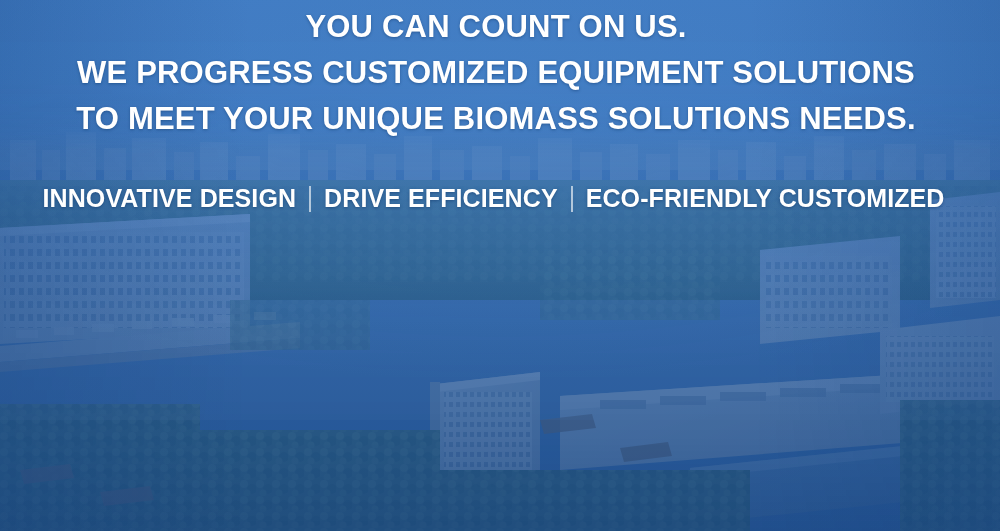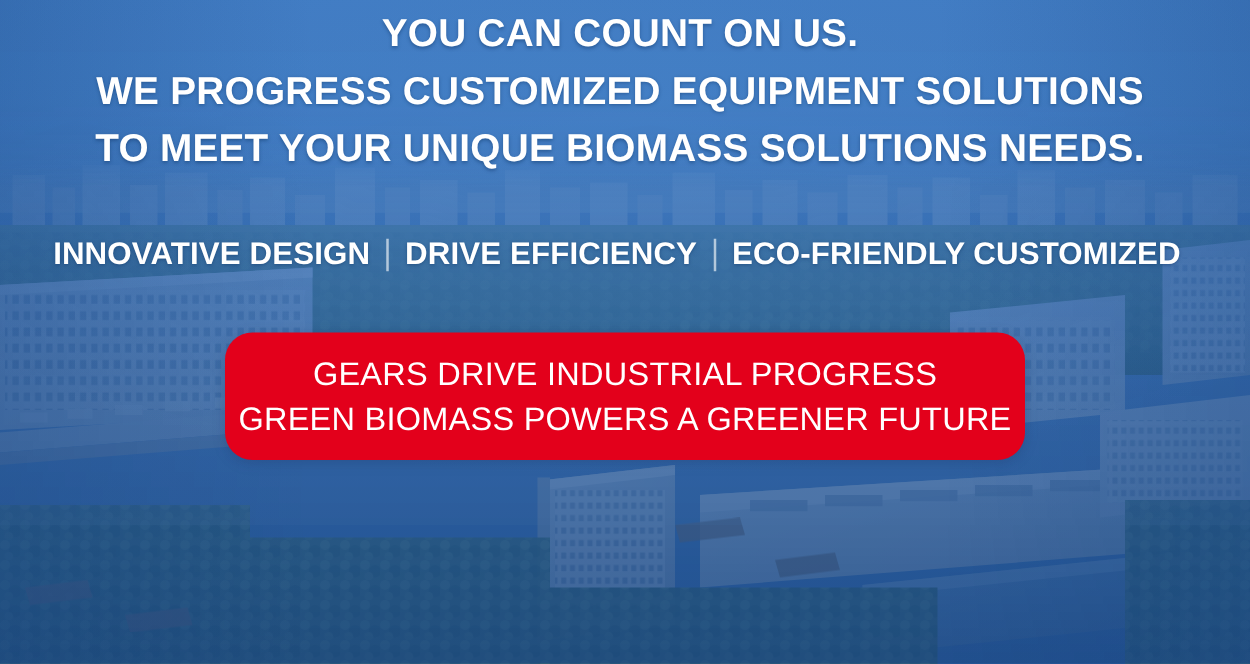--- a/index.html
+++ b/index.html
@@ -92,21 +92,21 @@
     align-items: center;
     justify-content: center;
     gap: 0;
     color: #ffffff;
     font-size: 25px;
     font-weight: bold;
     letter-spacing: 0.1px;
     text-shadow: 0 1px 3px rgba(14,50,100,0.5);
     white-space: nowrap;
   }
-  .subline .feature { padding: 8px 13px; }
+  .subline .feature { padding: 3px 13px; }
   .subline .feature:first-of-type { padding-left: 0; }
   .subline .sep {
     width: 2px;
     height: 26px;
     background: rgba(255,255,255,0.62);
     flex: 0 0 auto;
   }
 
   .red-banner {
     position: absolute;
@@ -300,19 +300,15 @@
     </div>
 
     <div class="subline">
       <span class="feature">INNOVATIVE DESIGN</span>
       <span class="sep"></span>
       <span class="feature">DRIVE EFFICIENCY</span>
       <span class="sep"></span>
       <span class="feature">ECO-FRIENDLY CUSTOMIZED</span>
     </div>
 
-    <div class="red-banner">
-      <span class="rb-line">GEARS DRIVE INDUSTRIAL PROGRESS</span>
-      <span class="rb-line">GREEN BIOMASS POWERS A GREENER FUTURE</span>
-    </div>
 
   </div>
 </div>
 
 </body></html>

